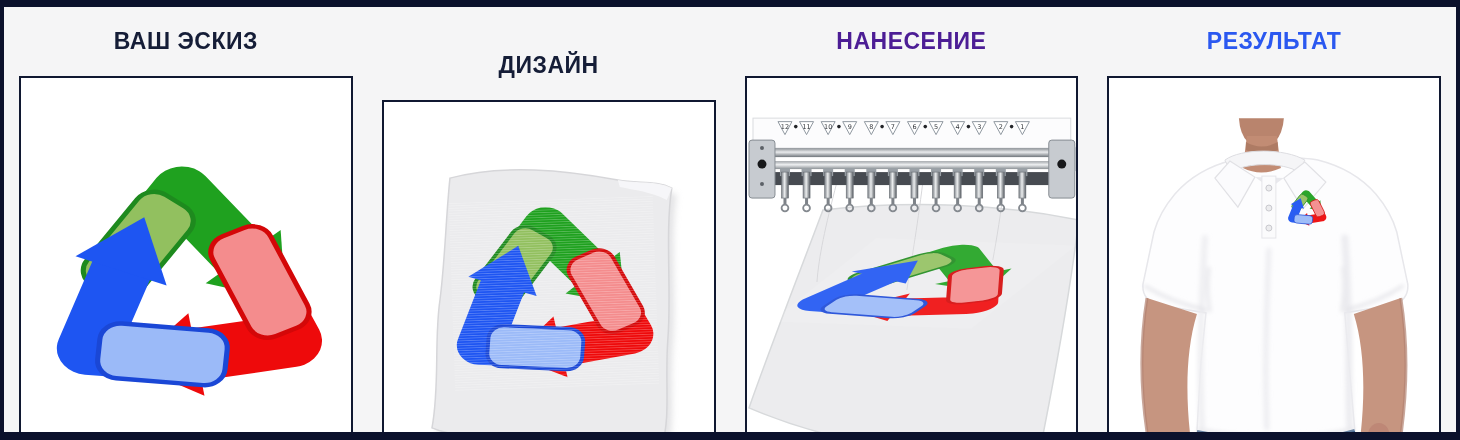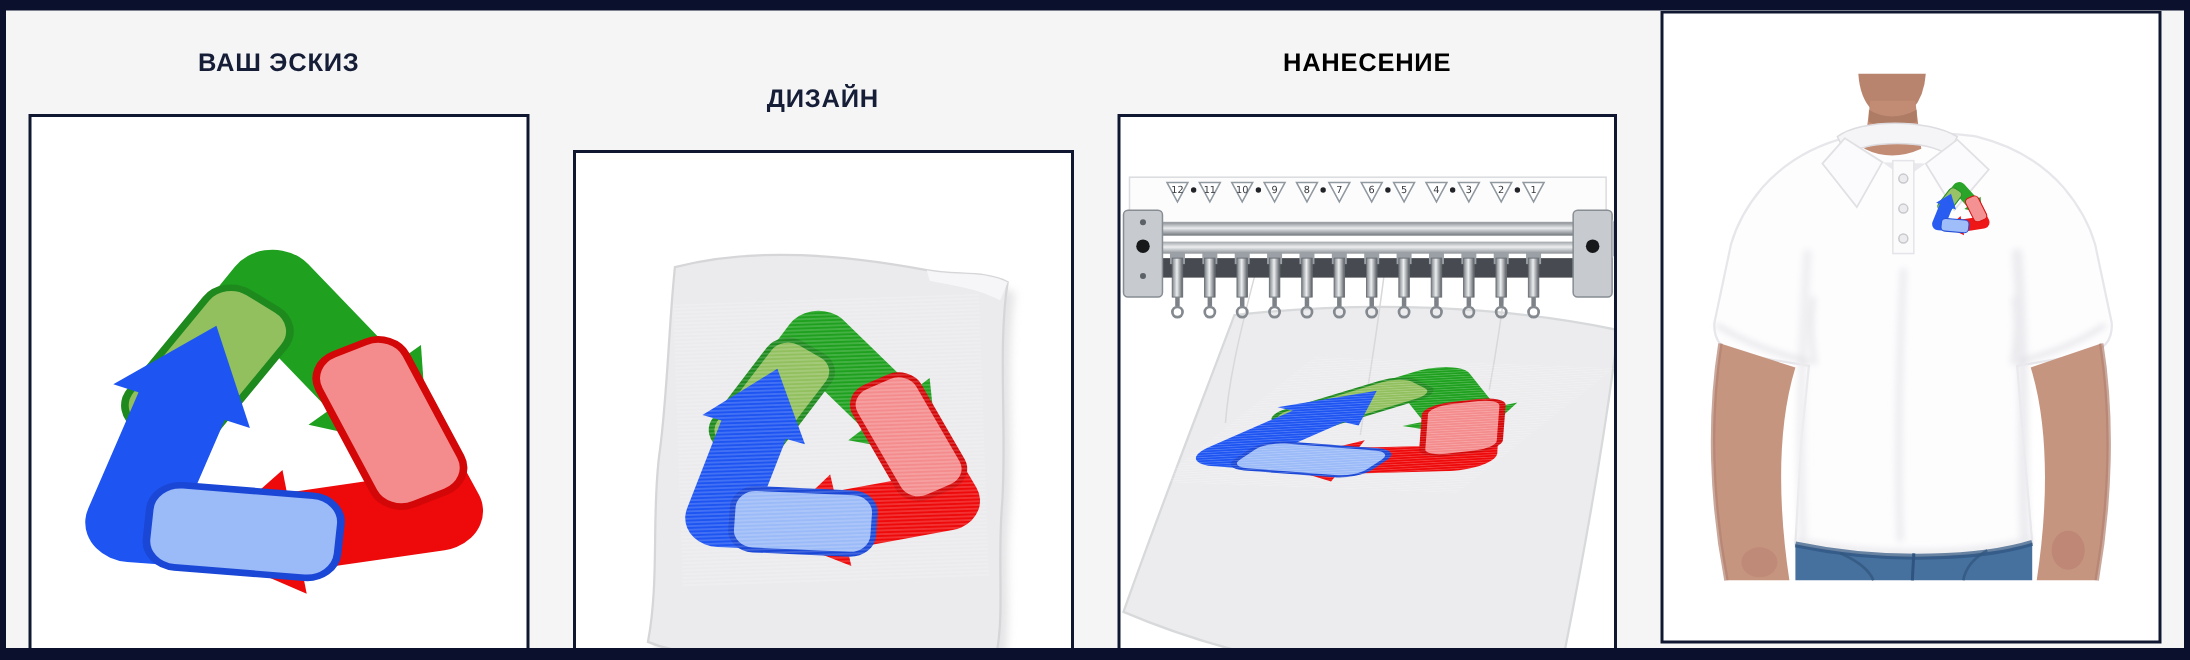--- a/index.html
+++ b/index.html
@@ -7,21 +7,21 @@
     position:relative; width:1460px; height:440px; box-sizing:border-box;
     background:#f5f5f6;
     border:4px solid #0b112c; border-top-width:7px; border-bottom-width:8px;
     font-family:"Liberation Sans", sans-serif;
     overflow:hidden;
   }
   .cols{display:flex; gap:29px; padding:0 15px;}
   .col{flex:1; min-width:0; display:flex; flex-direction:column;}
   .step-title{
     height:69px; display:flex; align-items:center; justify-content:center;
-    font-size:17px; font-weight:800; letter-spacing:.5px; color:#151d37;
+    font-size:23px; font-weight:800; letter-spacing:.5px; color:#151d37;
     white-space:nowrap;
   }
   .panel{
     height:422px; box-sizing:border-box; border:2px solid #101831; background:#ffffff;
     overflow:hidden;
   }
   .panel svg{display:block; width:100%; height:100%;}
   .needle-num{font-family:"DejaVu Sans", sans-serif; font-size:6.5px; fill:#33363b; text-anchor:middle;}
   .defs-holder{position:absolute; width:0; height:0; overflow:hidden;}
 </style>
@@ -100,21 +100,21 @@
           <path fill="#f7f7f9" opacity="0.9" d="M 234 38 C 254 42 272 38 288 46 L 283 58 C 268 50 250 48 236 45 Z"></path>
           <g transform="translate(168,160) rotate(-2) scale(0.95 0.82)">
             <use href="#logo" xlink:href="#logo"></use>
             <rect x="-105" y="-125" width="215" height="230" fill="url(#stitch)" opacity="0.45"></rect>
           </g>
         </svg>
       </div>
     </div>
 
     <div class="col">
-      <div class="step-title" style="color: #000000;">НАНЕСЕНИЕ</div>
+      <div class="step-title" style="color: #4c1d95;">НАНЕСЕНИЕ</div>
       <div class="panel">
         <svg viewBox="0 0 330 338">
           <path fill="#ececee" stroke="#d7d9db" stroke-width="1.5" d="M 76 92 C 165 82 255 86 332 102 C 324 168 310 248 294 328 C 200 342 96 330 2 290 C 26 222 52 156 76 92 Z"></path>
           <path fill="none" stroke="#d8d8db" stroke-width="1" d="M 90 64 C 78 110 72 138 70 164 M 176 64 C 170 112 164 146 160 172 M 258 62 C 254 96 250 120 246 142"></path>
           <g>
             <rect x="6" y="0" width="318" height="30" fill="#fcfcfd" stroke="#dadcdf"></rect>
             <g id="needle-labels">
                 <polygon points="31,3.5 45,3.5 38,16.5" fill="#ffffff" stroke="#9098a0" stroke-width="1"></polygon>
                 <text x="38" y="10.5" class="needle-num">12</text>
                 <circle cx="48.8" cy="8.5" r="1.8" fill="#222428"></circle>
@@ -173,20 +173,21 @@
           </g>
           <g transform="matrix(0.93 0.034 -0.457 0.363 170 169)">
             <use href="#logo" xlink:href="#logo"></use>
             <rect x="-105" y="-125" width="215" height="230" fill="url(#stitch)" opacity="0.4"></rect>
           </g>
         </svg>
       </div>
     </div>
 
     <div class="col">
+      <div class="step-title" style="color: rgb(43, 88, 240);">РЕЗУЛЬТАТ</div>
       <div class="panel">
         <svg viewBox="0 0 330 338">
           <g>
             <path fill="#fdfdfe" stroke="#e7e7eb" stroke-width="1.5" d="M 124 42 C 100 48 80 60 66 76 C 55 89 49 100 45 114 L 34 166 C 33 178 40 185 50 187 L 97 195 L 92 244 L 88 314 C 150 327 214 323 246 313 L 240 244 L 236 195 L 283 187 C 293 185 300 178 299 166 L 288 114 C 284 100 278 89 267 76 C 253 60 233 48 209 42 C 196 39 137 39 124 42 Z"></path>
             <g fill="none" stroke-linecap="round" filter="url(#soft2)">
               <path d="M 100 150 Q 97 172 101 193" stroke="#e6e6ea" stroke-width="3"></path>
               <path d="M 234 150 Q 237 172 233 193" stroke="#e6e6ea" stroke-width="3"></path>
               <path d="M 160 132 C 157 200 156 260 158 310" stroke="#ededf1" stroke-width="5"></path>
               <path d="M 236 120 C 242 200 239 270 241 308" stroke="#ececf0" stroke-width="7"></path>
               <path d="M 96 120 C 91 200 91 268 93 308" stroke="#efeff2" stroke-width="6"></path>

